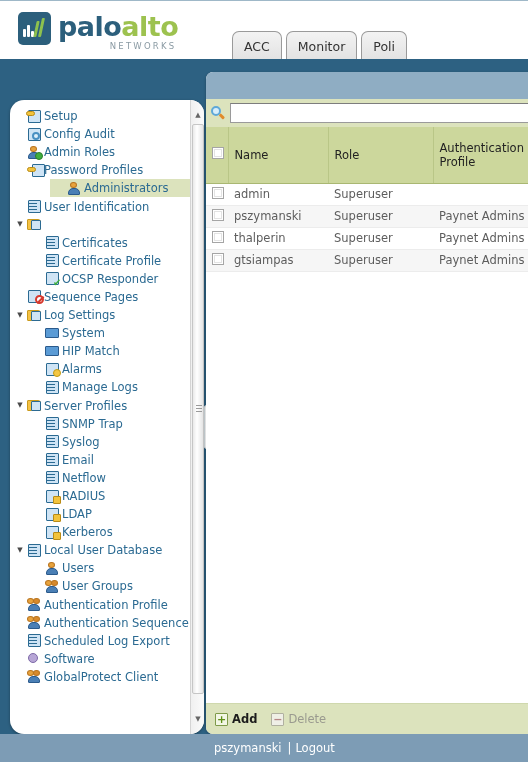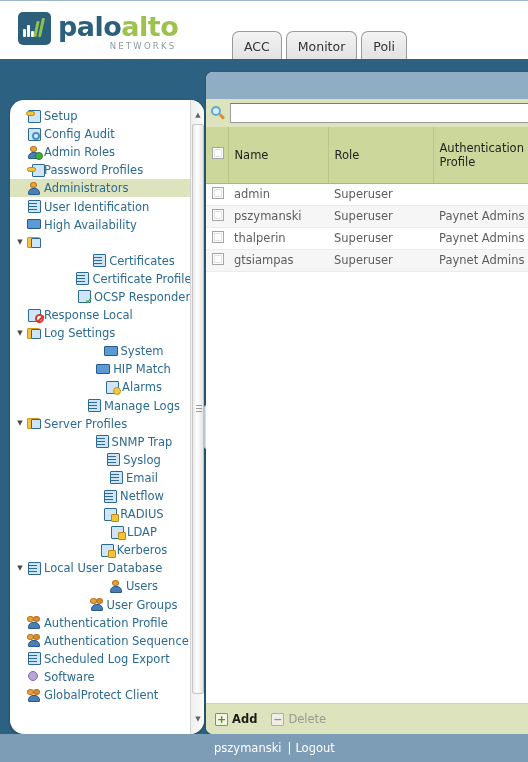--- a/index.html
+++ b/index.html
@@ -55,28 +55,28 @@
     position: absolute; left: 10px; top: 100px; width: 194px; height: 634px;
     background: #ffffff; border-radius: 14px;
     box-shadow: 0 1px 3px rgba(0,0,0,0.35);
     overflow: hidden;
   }
   .tree { position: absolute; left: 0; top: 7px; width: 186px; }
   .tnode {
     height: 18.1px; display: flex; align-items: center; font-size: 11.5px;
     color: #2b6a92; white-space: nowrap; padding-left: 4px;
   }
-  .tnode.sel { background: #dce3bd; }
+  .tnode.sel { background: #dce3bd; margin-left: 40px; }
   .tnode .exp {
     width: 12px; flex: 0 0 12px; font-size: 7px; color: #4a4a4a;
     text-align: center; line-height: 1;
   }
   .tnode .ic { width: 17px; flex: 0 0 17px; height: 15px; position: relative; margin-right: 1px; }
   .tnode .lbl { color: #2b6a92; }
-  .ind2 { padding-left: 48px; justify-content: center; }
+  .ind2 { padding-left: 22px; }
 
   
   .ic .sq { position:absolute; left:2px; top:1px; width:13px; height:13px; border:1px solid #2b6a92; background:#cfe4f5; border-radius:1px;}
   .ic .folder { position:absolute; left:1px; top:2px; width:14px; height:11px; background:#f6c244; border:1px solid #c99a1c; border-radius:1px 3px 1px 1px;}
   .ic .head { position:absolute; left:4px; top:1px; width:7px; height:6px; border-radius:50%; background:#e8a33d; border:1px solid #b9751f;}
   .ic .body { position:absolute; left:2px; top:7px; width:12px; height:7px; border-radius:5px 5px 1px 1px; background:#4a7fb5; border:1px solid #2a5a8c;}
   .ic .dot  { position:absolute; right:0px; bottom:0px; width:8px; height:8px; border-radius:50%; background:#3fae3f; border:1px solid #2a7e2a;}
   .ic .key  { position:absolute; left:1px; top:4px; width:9px; height:5px; background:#f2c33c; border:1px solid #b98b15; border-radius:3px;}
   .ic .lock { position:absolute; right:0px; bottom:0px; width:8px; height:8px; background:#f2c33c; border:1px solid #b98b15; border-radius:1px;}
   .ic .ban  { position:absolute; right:-1px; bottom:0px; width:9px; height:9px; border:2px solid #d63a2f; border-radius:50%; background:#fff;}
@@ -266,27 +266,20 @@
           <span class="exp"></span>
           <span class="ic">
             <span class="sq"></span>
             <span class="line" style="top:4px"></span>
             <span class="line" style="top:7px"></span>
             <span class="line" style="top:10px"></span>
           </span>
           <span class="lbl">User Identification</span>
         </div>
         <div class="tnode">
-          <span class="exp"></span>
-          <span class="ic">
-            <span class="mon"></span>
-          </span>
-          <span class="lbl">High Availability</span>
-        </div>
-        <div class="tnode">
           <span class="exp">▼</span>
           <span class="ic">
             <span class="folder"></span>
             <span class="sq" style="left:5px;top:3px;width:10px;height:10px;"></span>
           </span>
         </div>
         <div class="tnode ind2">
           <span class="exp"></span>
           <span class="ic">
             <span class="sq"></span>
@@ -313,21 +306,21 @@
             <span class="chk">✔</span>
           </span>
           <span class="lbl">OCSP Responder</span>
         </div>
         <div class="tnode">
           <span class="exp"></span>
           <span class="ic">
             <span class="sq"></span>
             <span class="ban"></span>
           </span>
-          <span class="lbl">Response Local</span>
+          <span class="lbl">Sequence Pages</span>
         </div>
         <div class="tnode">
           <span class="exp">▼</span>
           <span class="ic">
             <span class="folder"></span>
             <span class="sq" style="left:5px;top:3px;width:10px;height:10px;"></span>
           </span>
           <span class="lbl">Log Settings</span>
         </div>
         <div class="tnode ind2">

